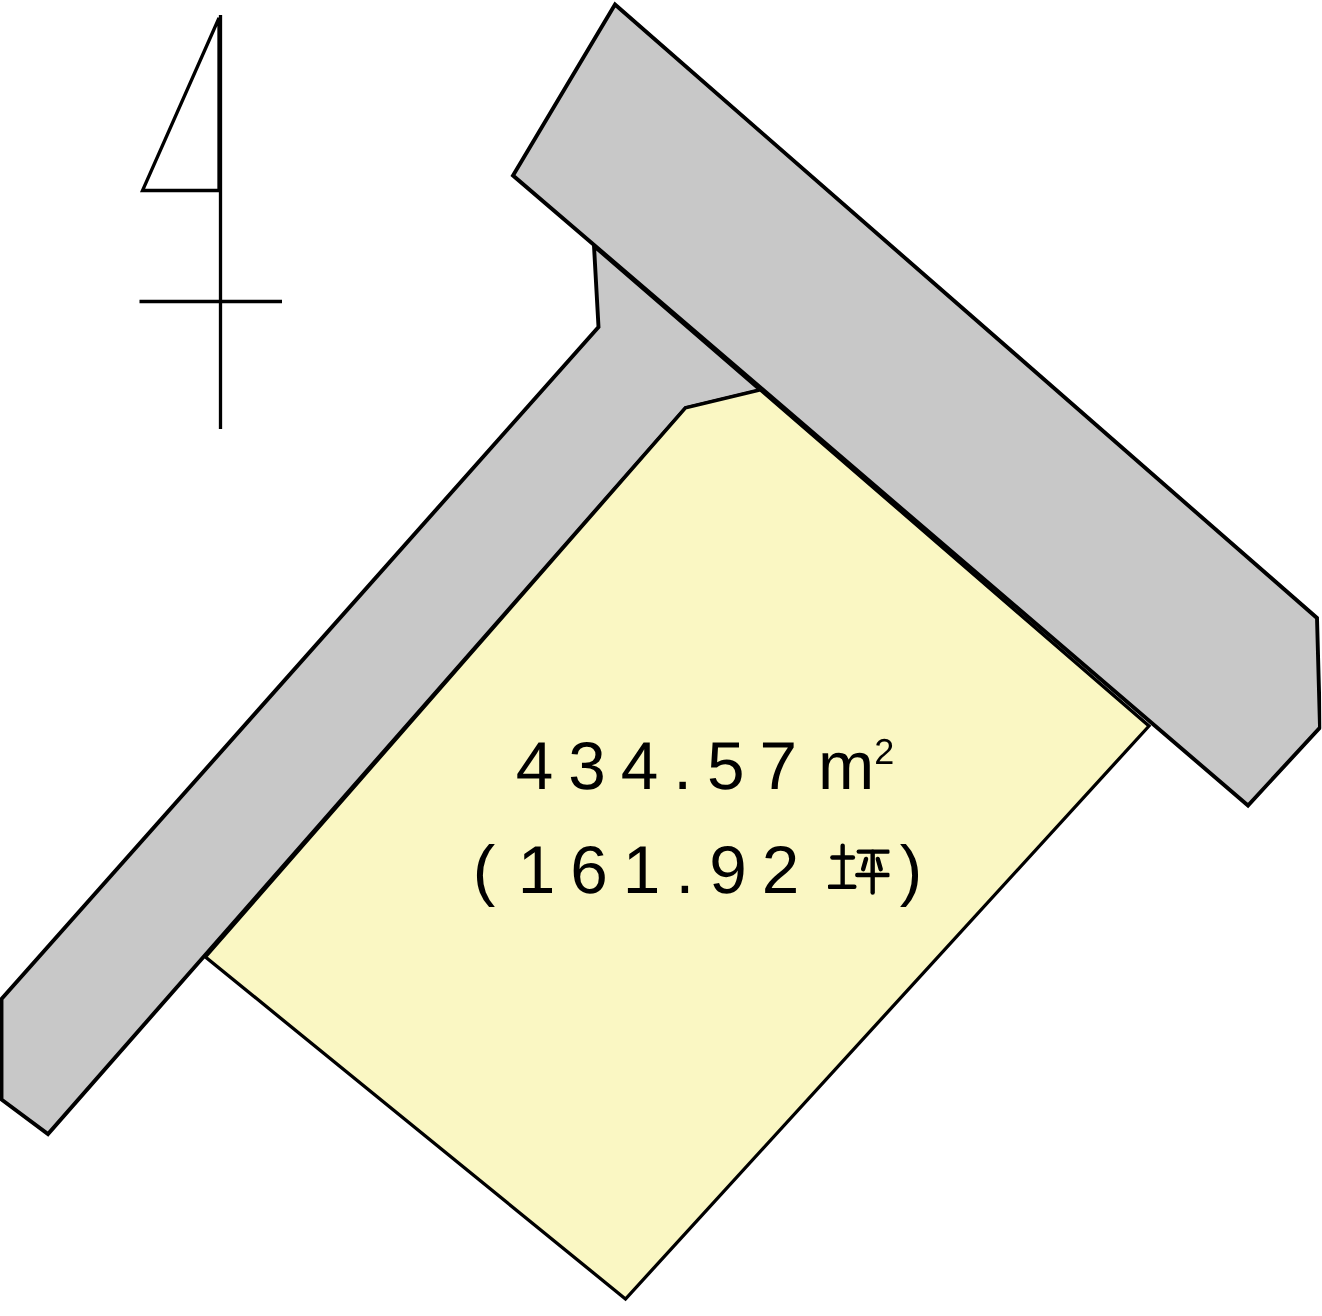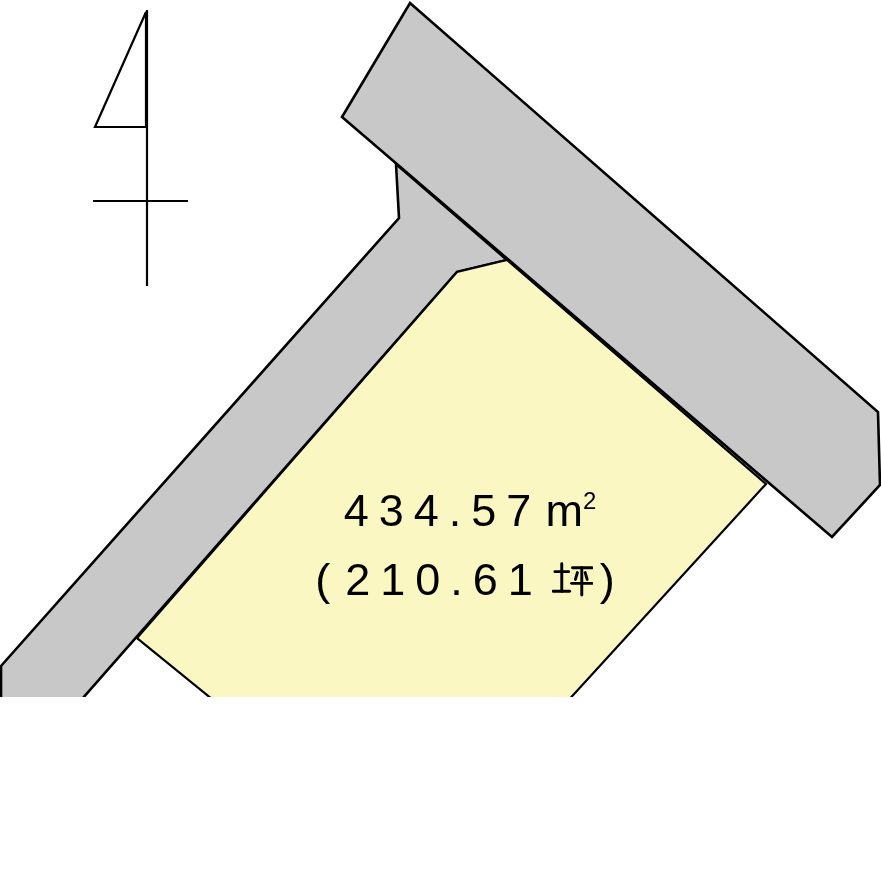--- a/index.html
+++ b/index.html
@@ -1,19 +1,19 @@
 <!DOCTYPE html>
 <html><head>
 <meta charset="utf-8">
 <style>
   html, body { margin: 0; padding: 0; background: #ffffff; }
   .stage {
     position: relative;
     width: 881px;
-    height: 697px;
+    height: 877px;
     background: #ffffff;
     overflow: hidden;
     font-family: "Liberation Sans", sans-serif;
   }
   .diagram-svg {
     position: absolute;
     left: 0; top: 0;
     width: 881px; height: 877px;
   }
   .label-line {
@@ -63,21 +63,21 @@
       <polygon points="146,12 95,127 146,127" fill="#FFFFFF"></polygon>
       <line x1="93" y1="201" x2="188" y2="201"></line>
     </g>
   </svg>
 
   <div class="label-line area-line" aria-label="４３４.５７㎡">
     <span>434.57</span><span class="unit-group"><span>m</span><span class="sup-exp">2</span></span>
   </div>
 
   <div class="label-line tsubo-line" aria-label="（１３１.４５坪）">
-    <span class="paren-open">(</span><span>210.61</span><svg class="tsubo-glyph" viewBox="0 0 42 42" xmlns="http://www.w3.org/2000/svg" stroke="#000000" stroke-width="3" stroke-linecap="round" fill="none">
+    <span class="paren-open">(</span><span>161.92</span><svg class="tsubo-glyph" viewBox="0 0 42 42" xmlns="http://www.w3.org/2000/svg" stroke="#000000" stroke-width="3" stroke-linecap="round" fill="none">
 
       <line x1="3" y1="15" x2="17" y2="15"></line>
       <line x1="10" y1="7" x2="10" y2="35"></line>
       <line x1="1" y1="35" x2="18" y2="35"></line>
 
       <line x1="21" y1="11" x2="41" y2="11"></line>
       <line x1="26" y1="16" x2="24" y2="23"></line>
       <line x1="34" y1="16" x2="36" y2="23"></line>
       <line x1="20" y1="27" x2="41" y2="27"></line>
       <line x1="30.5" y1="11" x2="30.5" y2="39"></line>

